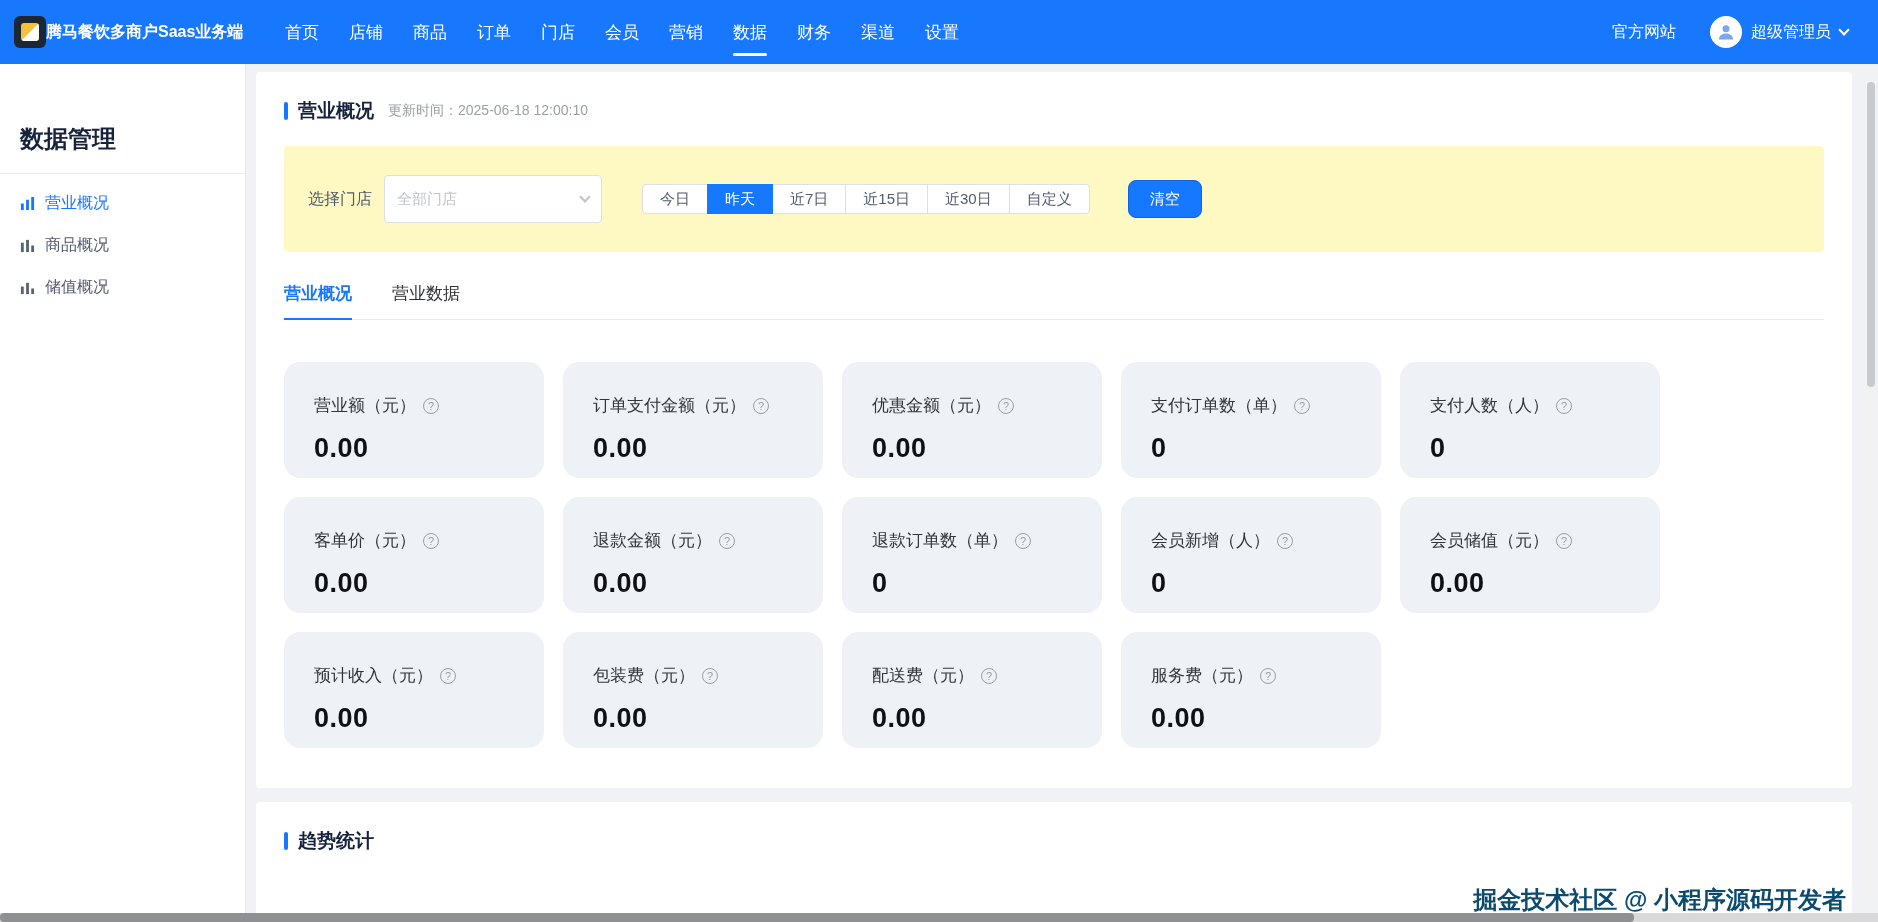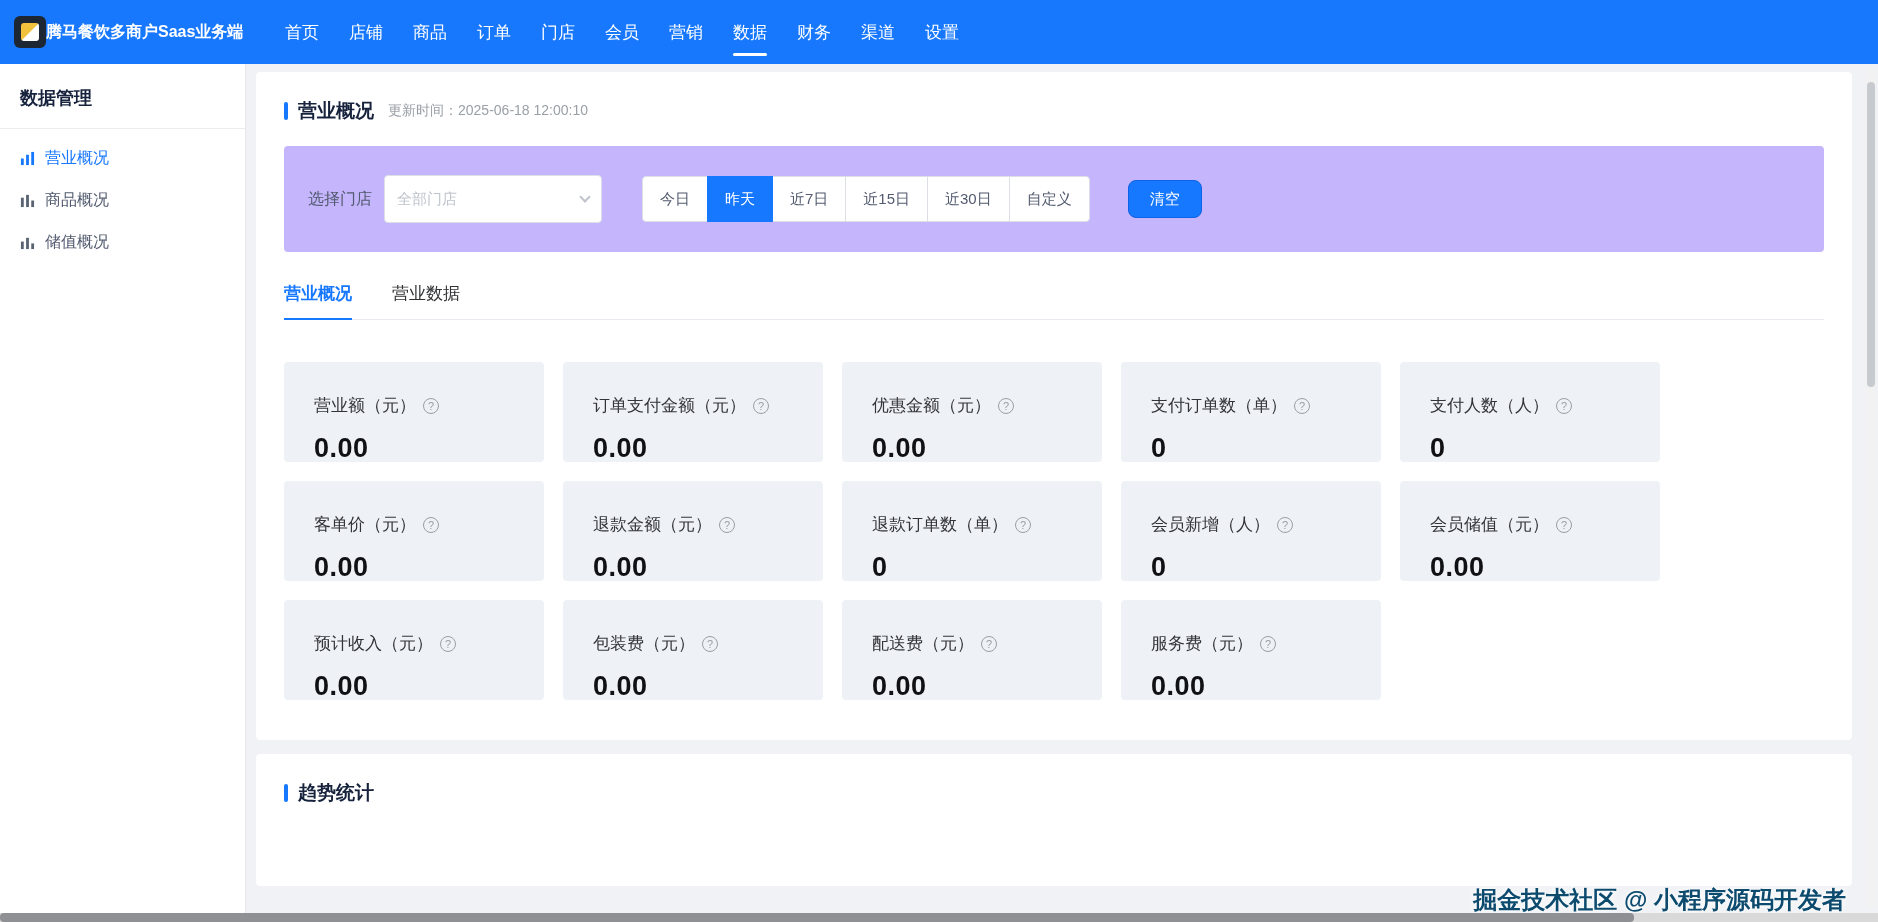--- a/index.html
+++ b/index.html
@@ -44,22 +44,22 @@
     transform: rotate(45deg); margin-top: -4px;
   }
 
   
   .layout { display: flex; height: 858px; }
   .sidebar {
     width: 246px; background: #ffffff; flex-shrink: 0;
     border-right: 1px solid #e8e8e8; height: 100%;
   }
   .sidebar-title {
-    font-size: 18px; font-weight: 700; color: #17233d;
-    padding: 22px 20px 18px; border-bottom: 1px solid #ececec;
+    font-size: 24px; font-weight: 700; color: #17233d;
+    padding: 22px 20px 18px; border-bottom: 1px solid #ececec; margin-top: 37px;
   }
   .sidebar-menu { padding-top: 8px; }
   .side-item {
     height: 42px; display: flex; align-items: center; gap: 10px;
     padding: 0 20px; font-size: 16px; color: #515a6e; cursor: pointer;
   }
   .side-item .side-icon { display: inline-flex; color: #5a6372; }
   .side-item.active { color: #1677ff; }
   .side-item.active .side-icon { color: #1677ff; }
 
@@ -68,36 +68,36 @@
   .panel.trend { padding-bottom: 80px; }
 
   
   .section-head { display: flex; align-items: center; gap: 10px; }
   .sec-bar { width: 4px; height: 18px; background: #1677ff; border-radius: 2px; }
   .section-head h2 { font-size: 19px; font-weight: 700; color: #17233d; }
   .updated { font-size: 14px; color: #9aa0a6; margin-left: 4px; }
 
   
   .filter {
-    margin-top: 22px; background: #c4b5fd; border-radius: 4px;
+    margin-top: 22px; background: #fef9c3; border-radius: 4px;
     padding: 29px 24px; display: flex; align-items: center;
   }
   .filter-label { font-size: 16px; color: #515a6e; margin-right: 12px; white-space: nowrap; }
   .select {
     width: 218px; height: 48px; background: #fff; border: 1px solid #dcdfe6; border-radius: 4px;
     display: flex; align-items: center; justify-content: space-between; padding: 0 12px; cursor: pointer;
   }
   .select-text { font-size: 15px; color: #bfc4cc; }
   .select-caret {
     width: 8px; height: 8px; border-right: 2px solid #c0c4cc; border-bottom: 2px solid #c0c4cc;
     transform: rotate(45deg); margin-top: -4px;
   }
   .range-group { display: flex; margin-left: 40px; }
   .range-btn {
-    height: 46px; padding: 0 17px; background: #fff; border: 1px solid #dcdfe6;
+    height: 30px; padding: 0 17px; background: #fff; border: 1px solid #dcdfe6;
     margin-left: -1px; font-size: 15px; color: #515a6e; cursor: pointer;
     font-family: inherit; white-space: nowrap;
   }
   .range-btn:first-child { border-radius: 4px 0 0 4px; margin-left: 0; }
   .range-btn:last-child { border-radius: 0 4px 4px 0; }
   .range-btn.active { background: #1677ff; border-color: #1677ff; color: #fff; position: relative; z-index: 1; }
   .clear-btn {
     margin-left: 38px; height: 38px; padding: 0 21px; background: #1677ff; color: #fff;
     border: 1px solid #0f62e6; border-radius: 8px; font-size: 15px; cursor: pointer; font-family: inherit;
   }
@@ -105,21 +105,21 @@
   
   .tabs { margin-top: 30px; display: flex; gap: 40px; border-bottom: 1px solid #e8eaf0; }
   .tab { font-size: 17px; color: #303133; padding-bottom: 14px; cursor: pointer; position: relative; }
   .tab.active { color: #1677ff; font-weight: 600; }
   .tab.active::after {
     content: ""; position: absolute; left: 0; right: 0; bottom: -1px; height: 2px; background: #1677ff;
   }
 
   
   .cards { margin-top: 42px; display: grid; grid-template-columns: repeat(5, 260px); gap: 19px; }
-  .card { background: #eef1f6; border-radius: 4px; height: 100px; padding: 32px 30px 16px; }
+  .card { background: #eef1f6; border-radius: 16px; height: 116px; padding: 32px 30px 16px; }
   .card-head { display: flex; align-items: center; gap: 7px; }
   .card-title { font-size: 17px; color: #32343a; white-space: nowrap; }
   .help {
     width: 16px; height: 16px; border-radius: 50%; border: 1px solid #9aa0a6; color: #9aa0a6;
     font-size: 11px; display: inline-flex; align-items: center; justify-content: center;
     cursor: pointer; flex-shrink: 0;
   }
   .card-value { font-size: 27px; font-weight: 700; color: #101114; margin-top: 16px; letter-spacing: 0.5px; }
 
   
@@ -151,20 +151,33 @@
     <div class="nav-item">商品</div>
     <div class="nav-item">订单</div>
     <div class="nav-item">门店</div>
     <div class="nav-item">会员</div>
     <div class="nav-item">营销</div>
     <div class="nav-item active">数据</div>
     <div class="nav-item">财务</div>
     <div class="nav-item">渠道</div>
     <div class="nav-item">设置</div>
   </nav>
+  <div class="topbar-right">
+    <div class="site-link">官方网站</div>
+    <div class="user">
+      <span class="avatar">
+        <svg width="20" height="20" viewBox="0 0 24 24" fill="#7aa7f0" aria-hidden="true">
+          <circle cx="12" cy="8" r="4.2"></circle>
+          <path d="M3.5 21c0-4.6 3.8-7.2 8.5-7.2s8.5 2.6 8.5 7.2z"></path>
+        </svg>
+      </span>
+      <span class="user-name">超级管理员</span>
+      <span class="caret"></span>
+    </div>
+  </div>
 </header>
 
 <div class="layout">
   <aside class="sidebar">
     <div class="sidebar-title">数据管理</div>
     <div class="sidebar-menu">
       <div class="side-item active">
         <span class="side-icon">
           <svg width="15" height="15" viewBox="0 0 16 16">
               <rect x="1" y="8" width="3" height="7" fill="currentColor"></rect>

